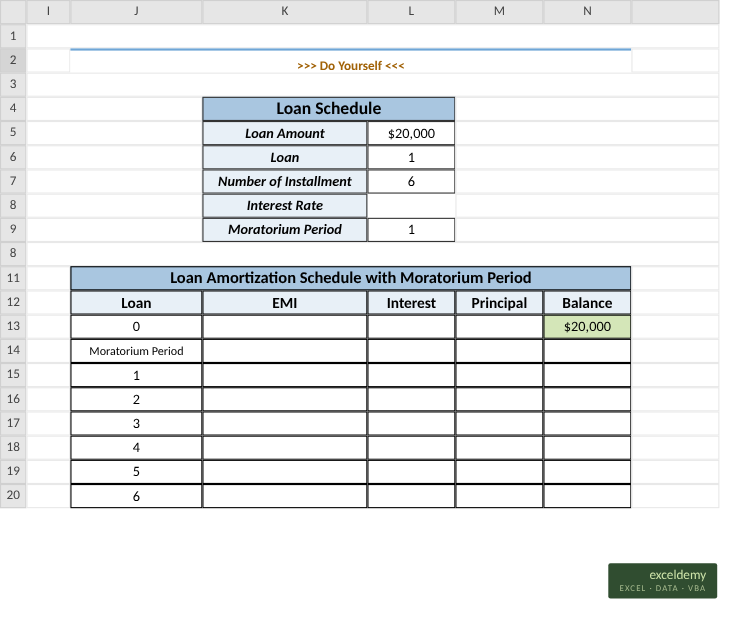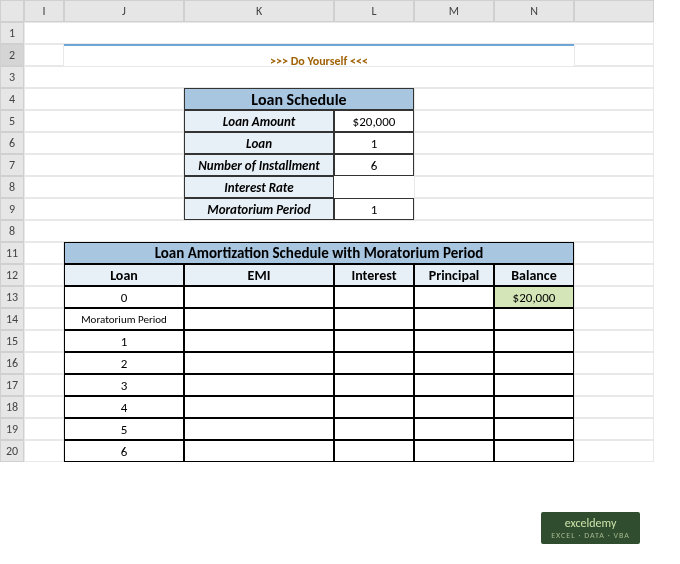--- a/index.html
+++ b/index.html
@@ -100,28 +100,28 @@
   .sched-cell {
     border: 1px solid #000;
     justify-content: center;
     font-size: 13px;
     background: #fff;
   }
   .sched-cell.hl { background: #d4e6b8; }
 
   .watermark {
     position: absolute;
-    right: 40px;
+    right: 28px;
     bottom: 20px;
     background: #1a3a1a;
     color: #c8e0a0;
     font-size: 12px;
     padding: 4px 10px;
     border-radius: 2px;
-    text-align: center;
+    text-align: right;
     opacity: 0.9;
     margin-left: 37px;
   }
   .watermark .sub { font-size: 8px; letter-spacing: 1px; color:#9ab080;}
 </style>
 </head>
 <body>
 
 <div class="sheet">
 

